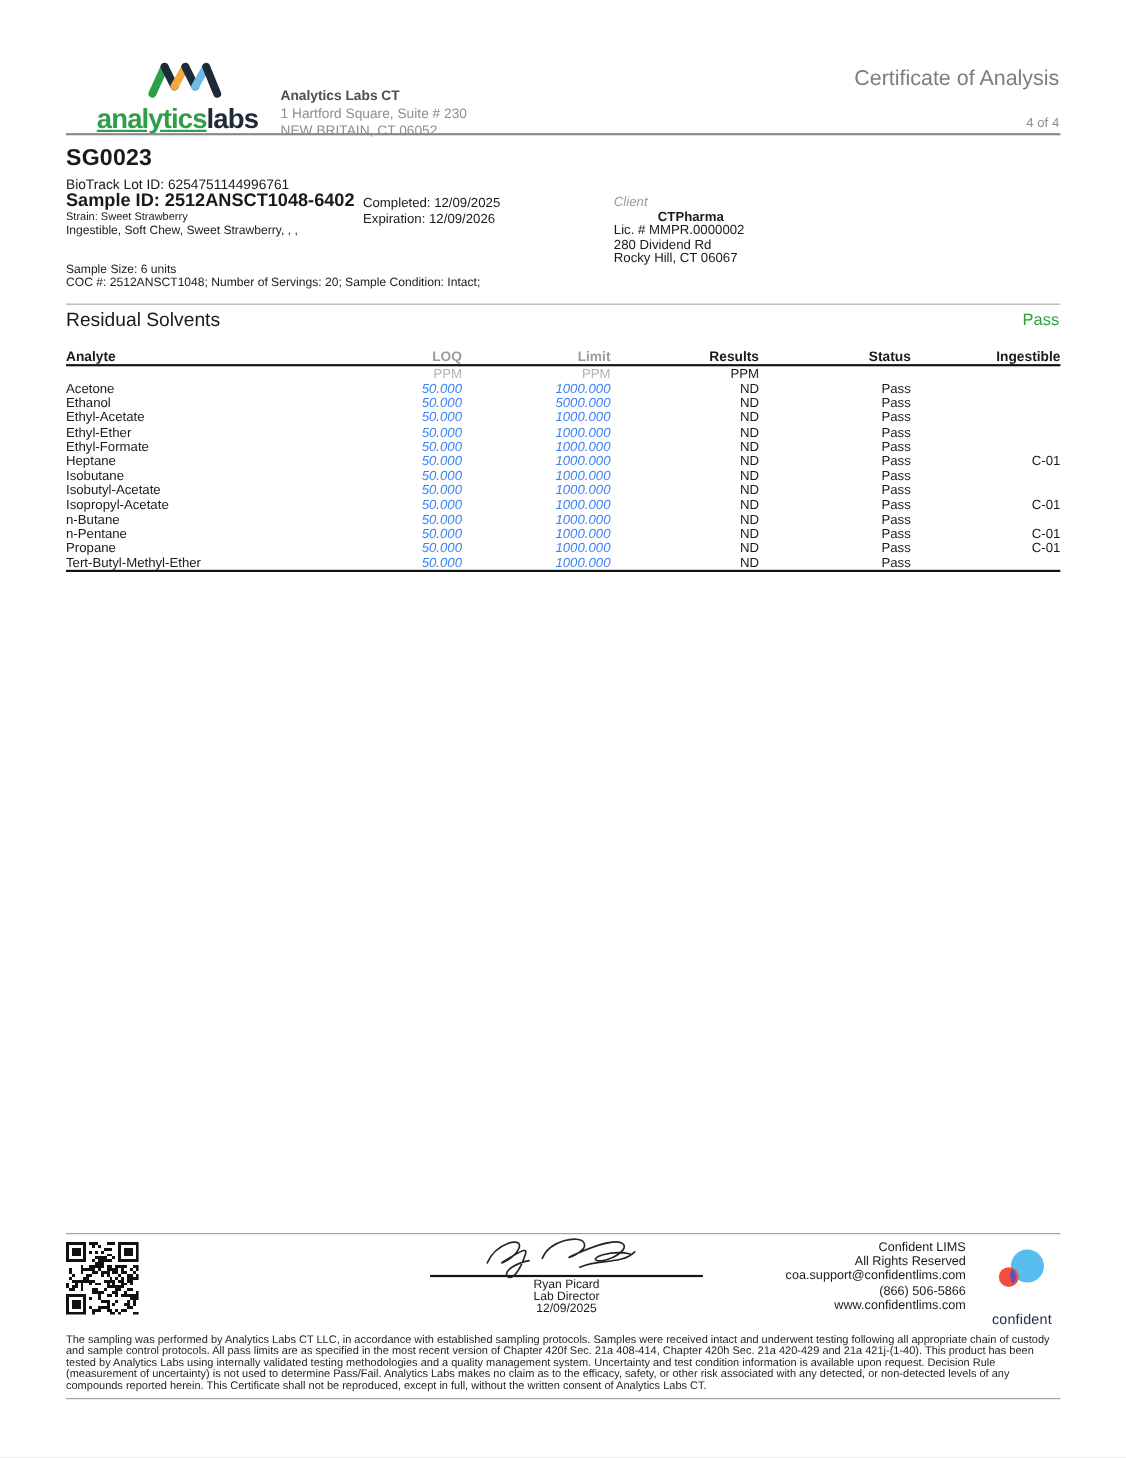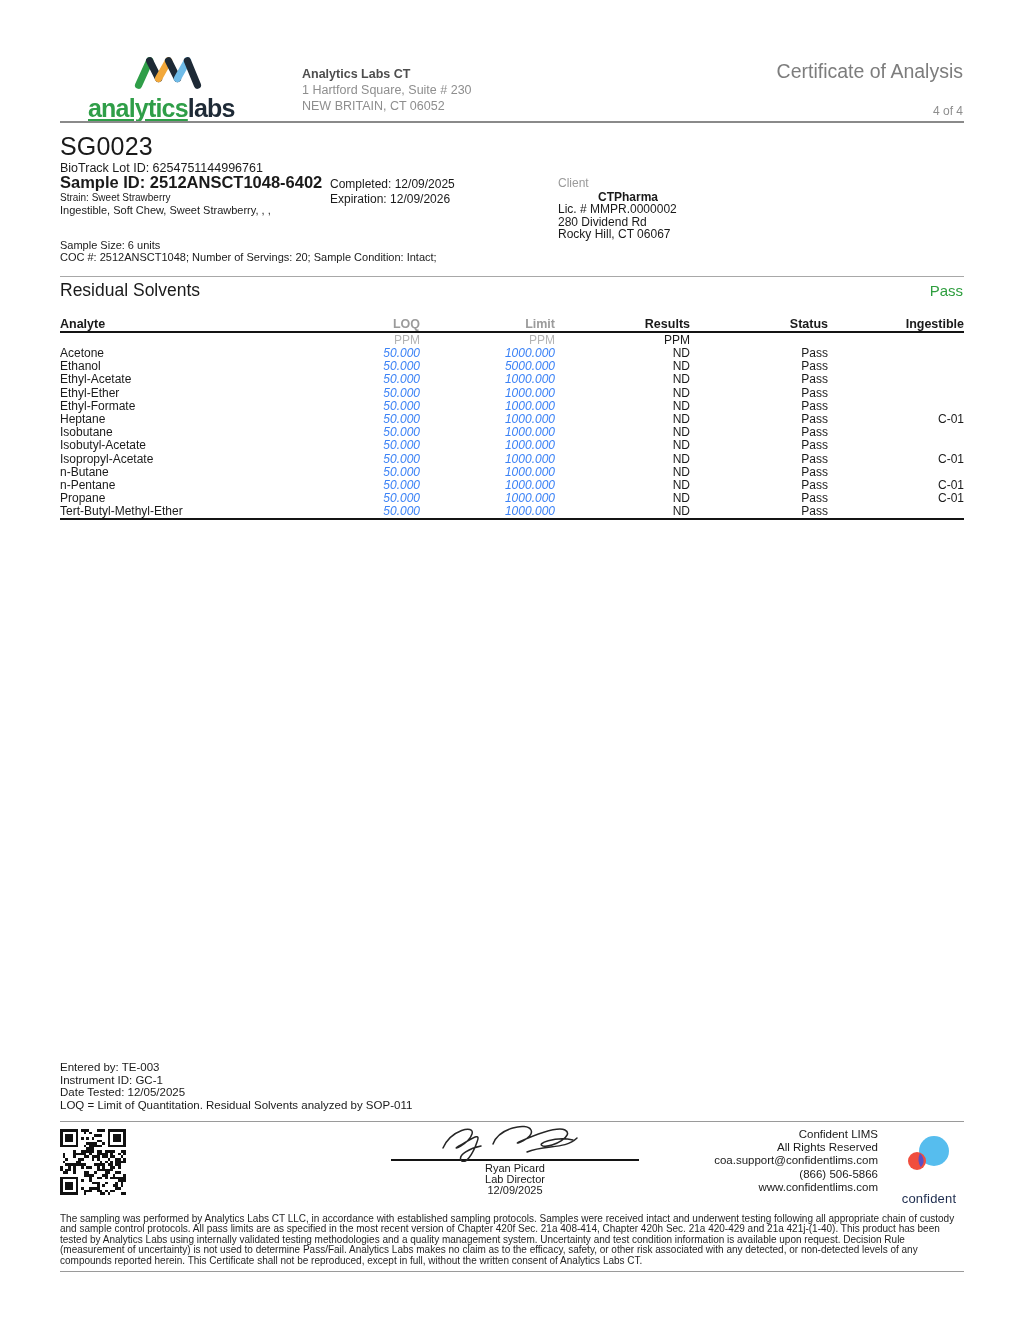--- a/index.html
+++ b/index.html
@@ -20,28 +20,28 @@
   .logo-block{left:88px;top:53px;width:160px;}
   .logo-mark{display:block;margin:0 auto 2px auto;}
   .logo-text{font-size:25px;font-weight:bold;letter-spacing:-0.8px;line-height:26px;white-space:nowrap;}
   .lab-col{font-size:12.5px;line-height:16px;}
   .lab-col .b{font-weight:bold;color:#4e4e4e;}
   .coa-title{right:61px;top:60px;font-size:19.5px;color:#7d7d7d;text-align:right;margin-left:27px;}
   .page-num{right:61px;top:104px;font-size:12px;color:#8e8e8e;text-align:right;}
   .rule{left:60px;width:904px;background:#8a8a8a;}
 
   
-  .sg{left:60px;top:132px;font-size:25px;font-weight:normal;letter-spacing:0.2px;}
+  .sg{left:60px;top:132px;font-size:21px;font-weight:bold;letter-spacing:0.2px;}
   .biotrack{left:60px;top:161px;font-size:12.5px;}
   .sampleid{left:60px;top:173px;font-size:16.5px;font-weight:bold;}
   .dates{left:330px;top:177px;font-size:12px;line-height:14.5px;}
   .strain{left:60px;top:192px;font-size:10px;}
   .producttype{left:60px;top:204px;font-size:11px;}
   .client-block{left:558px;top:177px;font-size:12px;line-height:12.2px;}
-  .client-block .lbl{color:#9a9a9a;margin-bottom:2px;}
+  .client-block .lbl{color:#9a9a9a;margin-bottom:2px;font-style:italic;}
   .client-block .b{font-weight:bold;margin-left:40px;}
   .samplesize{left:60px;top:239px;font-size:11px;}
   .cocline{left:60px;top:251px;font-size:11px;}
 
   
   .section-title{left:60px;top:280px;font-size:17.5px;color:#1a1a1a;}
   .section-status{right:61px;top:282px;font-size:15px;font-weight:400;text-align:right;}
 
   
   .rs-table{left:60px;top:314px;width:904px;font-size:12px;}
@@ -79,21 +79,21 @@
         <path d="M34,14 L50,46" style="stroke: rgb(30, 42, 54);"></path>
         <path d="M50,46 L68,14" style="stroke: rgb(242, 168, 59);"></path>
         <path d="M68,14 L84,46" style="stroke: rgb(30, 42, 54);"></path>
         <path d="M84,46 L102,14" style="stroke: rgb(111, 187, 232);"></path>
         <path d="M102,14 L120,58" style="stroke: rgb(30, 42, 54);"></path>
       </g>
     </svg>
     <div class="logo-text"><span style="color: rgb(47, 158, 72); text-decoration: underline;">analytics</span><span style="color: rgb(30, 42, 54);">labs</span></div>
   </div>
 
-  <div class="abs lab-col" style="left:255px;top:66px;margin-left:47px;">
+  <div class="abs lab-col" style="left:255px;top:79px;">
     <div class="b">Analytics Labs CT</div>
     <div class="gray">1 Hartford Square, Suite # 230</div>
     <div class="gray">NEW BRITAIN, CT 06052</div>
   </div>
 
 
   <div class="abs coa-title">Certificate of Analysis</div>
   <div class="abs page-num">4 of 4</div>
   <div class="abs rule" style="top:121px;height:2px;"></div>
 
@@ -252,26 +252,20 @@
       <div class="c">Tert-Butyl-Methyl-Ether</div>
       <div class="c r val-gray">50.000</div>
       <div class="c r val-gray">1000.000</div>
       <div class="c r">ND</div>
       <div class="c r">Pass</div>
       <div class="c r"></div>
     </div>
   </div>
   </div>
 
-  <div class="abs entered">
-    <div>Entered by: TE-003</div>
-    <div>Instrument ID: GC-1</div>
-    <div>Date Tested: 12/05/2025</div>
-    <div>LOQ = Limit of Quantitation. Residual Solvents analyzed by SOP-011</div>
-  </div>
 
   <div class="abs rule" style="top:1121px;height:1px;background:#9a9a9a;"></div>
 
   <svg class="abs qr" id="qr-svg" width="66" height="66" viewBox="0 0 25 25" shape-rendering="crispEdges">
       <rect x="0" y="0" width="1" height="1" fill="#111"></rect>
       <rect x="1" y="0" width="1" height="1" fill="#111"></rect>
       <rect x="2" y="0" width="1" height="1" fill="#111"></rect>
       <rect x="3" y="0" width="1" height="1" fill="#111"></rect>
       <rect x="4" y="0" width="1" height="1" fill="#111"></rect>
       <rect x="5" y="0" width="1" height="1" fill="#111"></rect>

